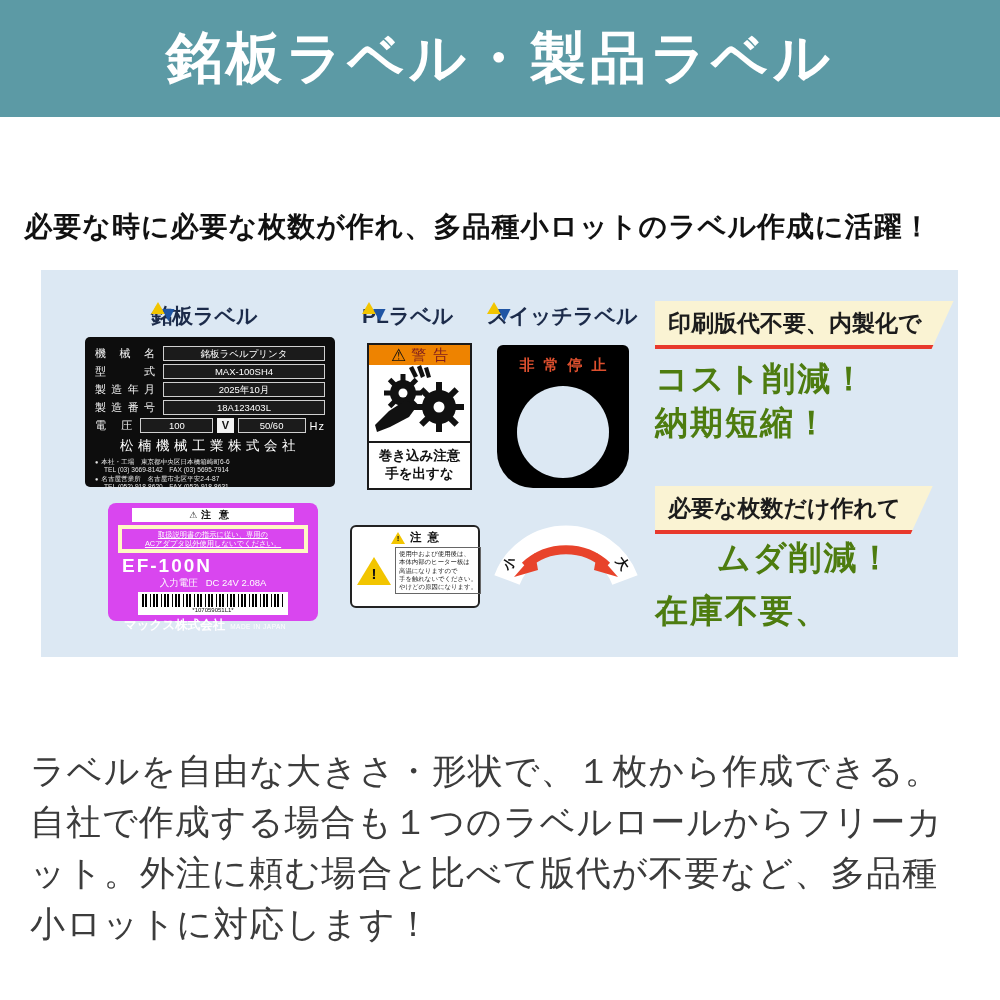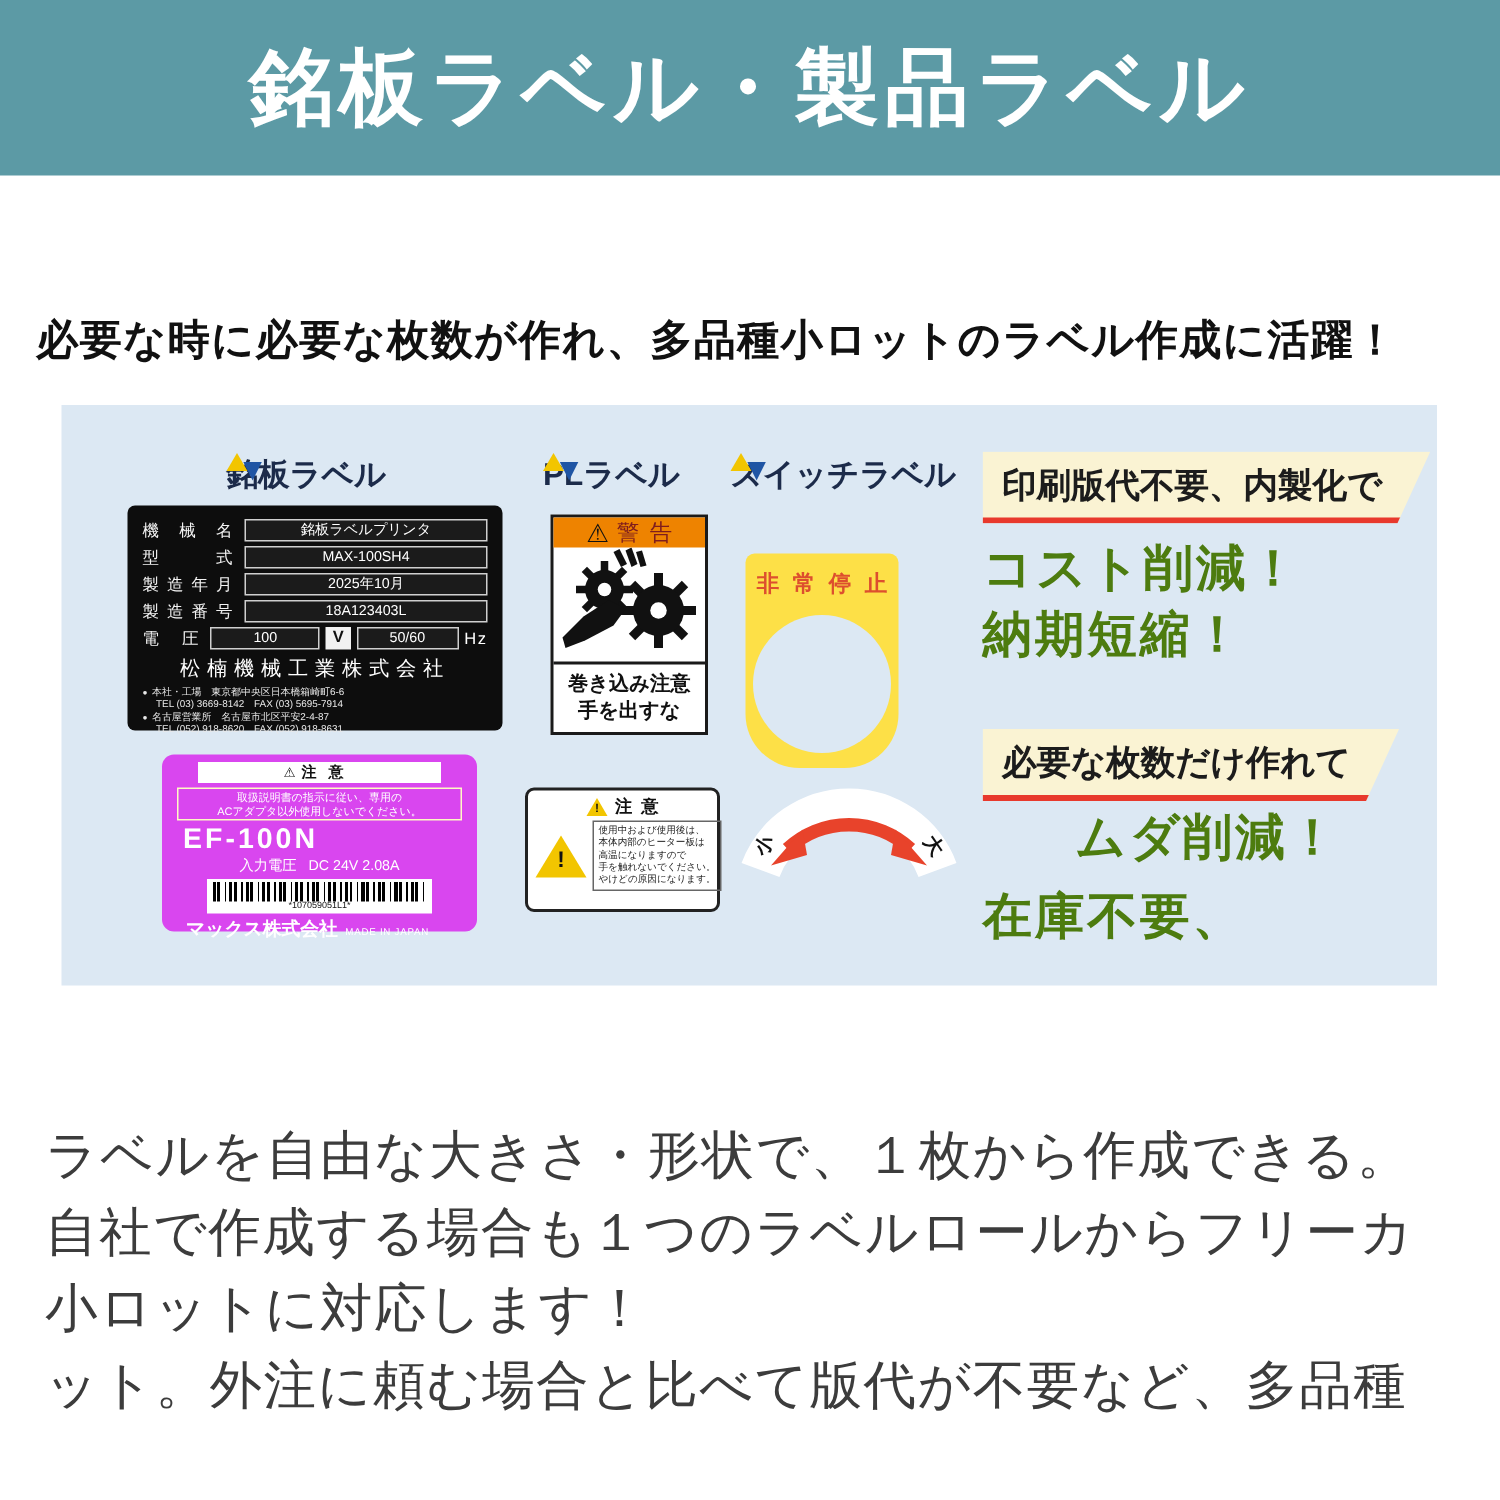--- a/index.html
+++ b/index.html
@@ -40,22 +40,22 @@
   .np-addr .b{font-size:5.5px;}
   .np-addr .ind{padding-left:9px;}
 
   
   .ef-label{position:absolute;left:67px;top:233px;width:210px;height:118px;background:#d946ef;
     border-radius:8px;padding:5px 10px 4px 10px;color:#fff;}
   .ef-caution{background:#fff;color:#111;margin:0 14px;height:14px;line-height:14px;
     text-align:center;font-size:10px;font-weight:bold;}
   .ef-caution .w{font-size:9px;margin-right:4px;}
   .ef-caution .t{letter-spacing:8px;}
-  .ef-note{border:1px solid #fef9c3;margin-top:3px;padding:1px 0;font-size:7.3px;line-height:9px;
-    text-align:center;white-space:nowrap;}
+  .ef-note{border:4px solid #fef9c3;margin-top:3px;padding:1px 0;font-size:7.3px;line-height:9px;
+    text-align:center;white-space:nowrap;text-decoration:underline;}
   .ef-model{font-size:19px;font-weight:bold;letter-spacing:2px;margin-top:2px;padding-left:4px;}
   .ef-input{font-size:9.5px;text-align:center;margin-top:0px;}
   .ef-input .lbl{margin-right:8px;}
   .ef-barcode{background:#fff;width:150px;margin:2px auto 0;padding:2px 4px 1px;}
   .ef-stripes{height:13px;background:repeating-linear-gradient(90deg,#000 0 2px,#fff 2px 3px,#000 3px 5px,#fff 5px 8px,#000 8px 9px,#fff 9px 11px);}
   .ef-code{font-size:6px;color:#111;text-align:center;line-height:7px;}
   .ef-footer{display:flex;align-items:baseline;gap:5px;margin-top:2px;padding-left:6px;}
   .ef-co{font-size:12.5px;font-weight:bold;}
   .ef-origin{font-size:6.5px;letter-spacing:0.5px;}
 
@@ -77,22 +77,22 @@
   .tri{position:absolute;left:0;top:0;width:0;height:0;border-left:7px solid transparent;
     border-right:7px solid transparent;border-bottom:12px solid #f2c500;}
   .tri-ex{position:absolute;left:0;top:2px;width:14px;text-align:center;font-size:8px;font-weight:bold;color:#111;line-height:10px;}
   .ca-body{display:flex;align-items:center;gap:4px;margin-top:2px;}
   .tri-wrap.big{width:34px;height:28px;flex:none;}
   .tri-wrap.big .tri{border-left-width:17px;border-right-width:17px;border-bottom-width:28px;}
   .tri-wrap.big .tri-ex{width:34px;top:8px;font-size:15px;line-height:18px;}
   .ca-text{border:1px solid #666;flex:1;padding:2px 3px;font-size:6.4px;line-height:8.3px;color:#222;white-space:nowrap;}
 
   
-  .sw-plate{position:absolute;left:456px;top:75px;width:102px;height:143px;background:#fde047;
-    border-radius:6px 6px 36px 36px;margin-top:24px;}
+  .sw-plate{position:absolute;left:456px;top:75px;width:132px;height:143px;background:#000000;
+    border-radius:6px 6px 36px 36px;}
   .sw-title{margin-top:11px;text-align:center;font-size:15px;font-weight:bold;color:#dd4f2e;
     letter-spacing:9px;margin-right:-9px;white-space:nowrap;}
   .sw-hole{width:92px;height:92px;border-radius:50%;background:#dce8f3;margin:11px auto 0;}
   .sw-arc{position:absolute;left:450px;top:230px;width:150px;height:92px;}
 
   
   .benefit{position:absolute;left:614px;width:300px;}
   .benefit.b1{top:31px;}
   .benefit.b2{top:123px;}
   .benefit.b3{top:216px;}
@@ -286,17 +286,17 @@
       <div class="benefit-head">必要な枚数だけ作れて</div>
       <div class="benefit-result line2">ムダ削減！</div>
       <div class="benefit-result">在庫不要、</div>
     </div>
 
   </div>
 
   <div class="description">
     <div>ラベルを自由な大きさ・形状で、１枚から作成できる。</div>
     <div>自社で作成する場合も１つのラベルロールからフリーカ</div>
+    <div>ット。外注に頼む場合と比べて版代が不要など、多品種</div>
     <div>小ロットに対応します！</div>
-    <div>ット。外注に頼む場合と比べて版代が不要など、多品種</div>
   </div>
 
 </div>
 
 </body></html>

